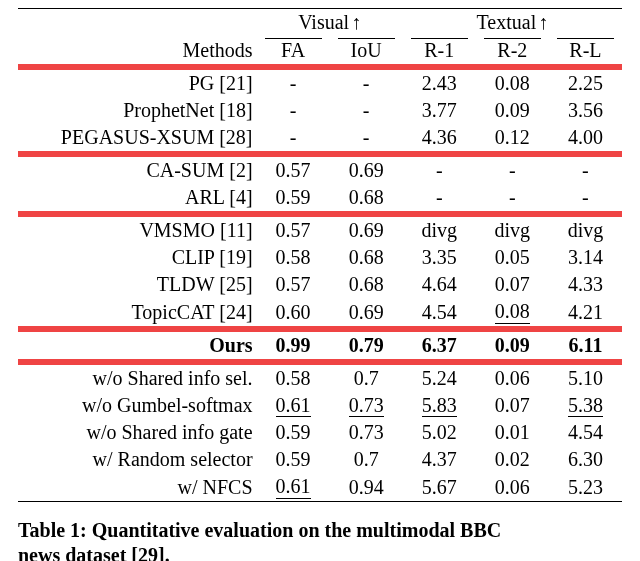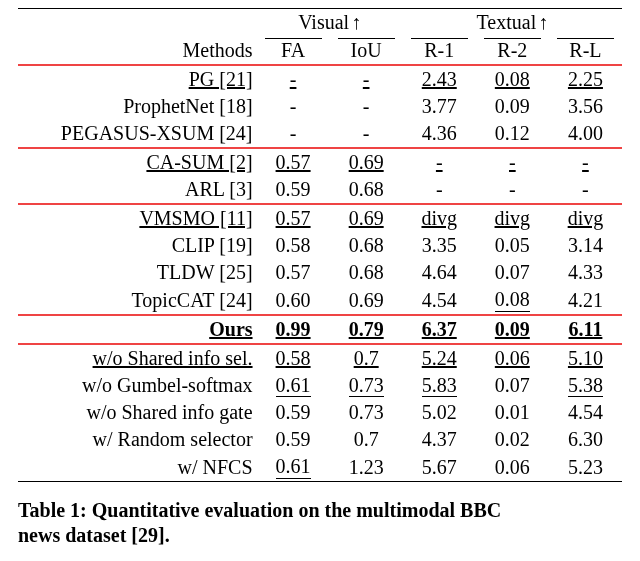--- a/index.html
+++ b/index.html
@@ -32,21 +32,21 @@
     font-family: Liberation Serif, serif;
   }
   .col-method { width: 235px; text-align: left; }
   .col-fa { width: 72px; }
   .col-iou { width: 72px; }
   .col-r1 { width: 72px; }
   .col-r2 { width: 72px; }
   .col-rl { width: 72px; }
   .left { text-align: right; }
   .hdr-top td, .hdr-top th { border-top: 1.5px solid #000; }
-  .rule-thin td, .rule-thin th { border-top: 2px solid #ef4444; text-decoration: underline; }
+  .rule-thin td, .rule-thin th { border-top: 6px solid #ef4444; }
   .rule-thick td, .rule-thick th { border-top: 1.5px solid #000; }
   .grp-line {
     border-top: 1px solid #000;
     height: 0;
     margin: 0 4px;
   }
   .caption {
     font-weight: bold;
     font-size: 20px;
     line-height: 1.25;
@@ -104,37 +104,37 @@
         </tr>
         <tr>
           <td class="left">ProphetNet [18]</td>
           <td>-</td>
           <td>-</td>
           <td>3.77</td>
           <td>0.09</td>
           <td>3.56</td>
         </tr>
         <tr>
-          <td class="left">PEGASUS-XSUM [24]</td>
+          <td class="left">PEGASUS-XSUM [28]</td>
           <td>-</td>
           <td>-</td>
           <td>4.36</td>
           <td>0.12</td>
           <td>4.00</td>
         </tr>
         <tr class="rule-thin">
           <td class="left">CA-SUM [2]</td>
           <td>0.57</td>
           <td>0.69</td>
           <td>-</td>
           <td>-</td>
           <td>-</td>
         </tr>
         <tr>
-          <td class="left">ARL [3]</td>
+          <td class="left">ARL [4]</td>
           <td>0.59</td>
           <td>0.68</td>
           <td>-</td>
           <td>-</td>
           <td>-</td>
         </tr>
         <tr class="rule-thin">
           <td class="left">VMSMO [11]</td>
           <td>0.57</td>
           <td>0.69</td>
@@ -202,21 +202,21 @@
           <td class="left">w/ Random selector</td>
           <td>0.59</td>
           <td>0.7</td>
           <td>4.37</td>
           <td>0.02</td>
           <td>6.30</td>
         </tr>
         <tr>
           <td class="left">w/ NFCS</td>
           <td><span class="underl">0.61</span></td>
-          <td>1.23</td>
+          <td>0.94</td>
           <td>5.67</td>
           <td>0.06</td>
           <td>5.23</td>
         </tr>
         <tr class="rule-thick">
           <td colspan="6" style="padding: 0px; height: 0px;"></td>
         </tr>
       </tbody>
 </table>
 

